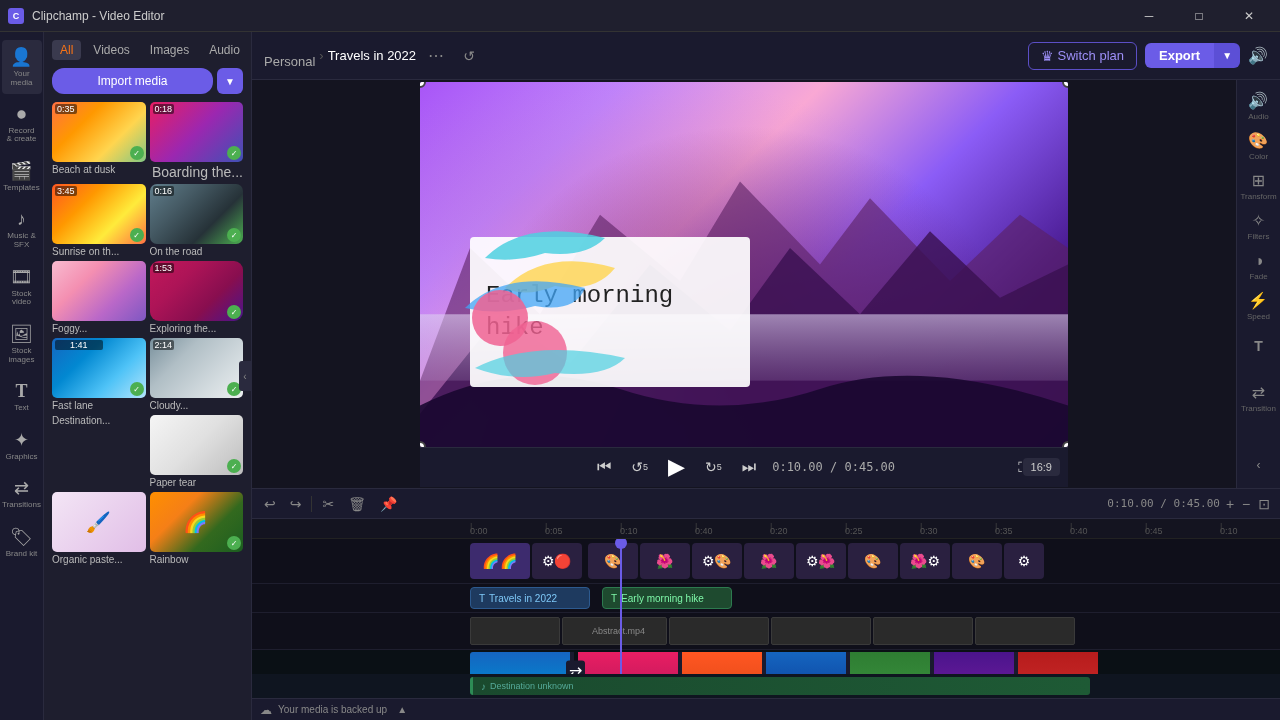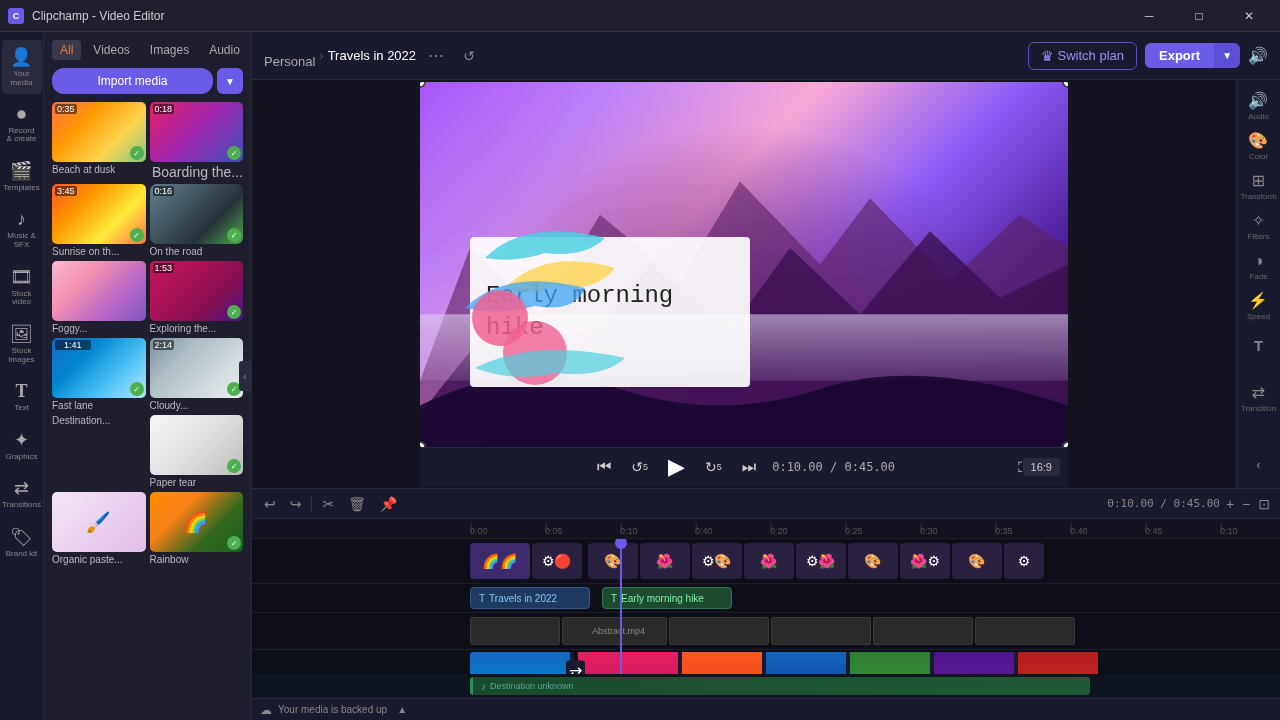--- a/index.html
+++ b/index.html
@@ -445,21 +445,21 @@
     .media-thumb-box {
       height: 60px; border-radius: 5px; overflow: hidden; position: relative;
       background: #2a2a3a;
     }
 
     .thumb-beach { background: linear-gradient(135deg, #ff7043, #ff9800, #ffd54f, #81c784); }
     .thumb-boarding { background: linear-gradient(135deg, #e91e63, #9c27b0, #3f51b5); }
     .thumb-sunrise { background: linear-gradient(135deg, #ff5722, #ff9800, #ffeb3b, #ff7043); }
     .thumb-road { background: linear-gradient(135deg, #607d8b, #455a64, #263238, #4caf50); border-radius: 7px; }
     .thumb-foggy { background: linear-gradient(135deg, #f8bbd0, #f48fb1, #ba68c8, #7e57c2); }
-    .thumb-exploring { background: linear-gradient(135deg, #c2185b, #ad1457, #880e4f, #4a148c); }
+    .thumb-exploring { background: linear-gradient(135deg, #c2185b, #ad1457, #880e4f, #4a148c); border-radius: 9px; }
     .thumb-fastlane { background: linear-gradient(135deg, #1565c0, #0288d1, #4fc3f7, #b3e5fc); }
     .thumb-cloudy { background: linear-gradient(135deg, #78909c, #b0bec5, #cfd8dc, #eceff1); }
     .thumb-destination { background: linear-gradient(135deg, #333, #555); }
     .thumb-papertear { background: linear-gradient(135deg, #f5f5f5, #e0e0e0, #bdbdbd); }
     .thumb-organic { background: linear-gradient(135deg, #f3e5f5, #e1bee7); }
     .thumb-rainbow { background: linear-gradient(135deg, #ff8f00, #f57f17, #33691e, #1b5e20); }
   </style>
 </head>
 <body>
 
@@ -578,21 +578,21 @@
             <span style="position:absolute;top:2px;left:3px;font-size:9px;color:#fff;background:rgba(0,0,0,0.5);padding:0 2px;border-radius:2px;">1:53</span>
             <span style="position:absolute;bottom:2px;right:2px;width:14px;height:14px;background:#4caf50;border-radius:50%;display:flex;align-items:center;justify-content:center;font-size:8px;">✓</span>
           </div>
           <span style="font-size:10px;color:#bbb;">Exploring the...</span>
         </div>
       </div>
 
       <div class="media-item-pair">
         <div class="media-item">
           <div class="media-thumb-box thumb-fastlane">
-            <span style="position:absolute;top:2px;left:3px;font-size:9px;color:#fff;background:rgba(0,0,0,0.5);padding:0 9px;border-radius:2px;">1:41</span>
+            <span style="position:absolute;top:2px;left:3px;font-size:9px;color:#fff;background:rgba(0,0,0,0.5);padding:0 15px;border-radius:2px;">1:41</span>
             <span style="position:absolute;bottom:2px;right:2px;width:14px;height:14px;background:#4caf50;border-radius:50%;display:flex;align-items:center;justify-content:center;font-size:8px;">✓</span>
           </div>
           <span style="font-size:10px;color:#bbb;">Fast lane</span>
         </div>
         <div class="media-item">
           <div class="media-thumb-box thumb-cloudy">
             <span style="position:absolute;top:2px;left:3px;font-size:9px;color:#fff;background:rgba(0,0,0,0.5);padding:0 2px;border-radius:2px;">2:14</span>
             <span style="position:absolute;bottom:2px;right:2px;width:14px;height:14px;background:#4caf50;border-radius:50%;display:flex;align-items:center;justify-content:center;font-size:8px;">✓</span>
           </div>
           <span style="font-size:10px;color:#bbb;">Cloudy...</span>

